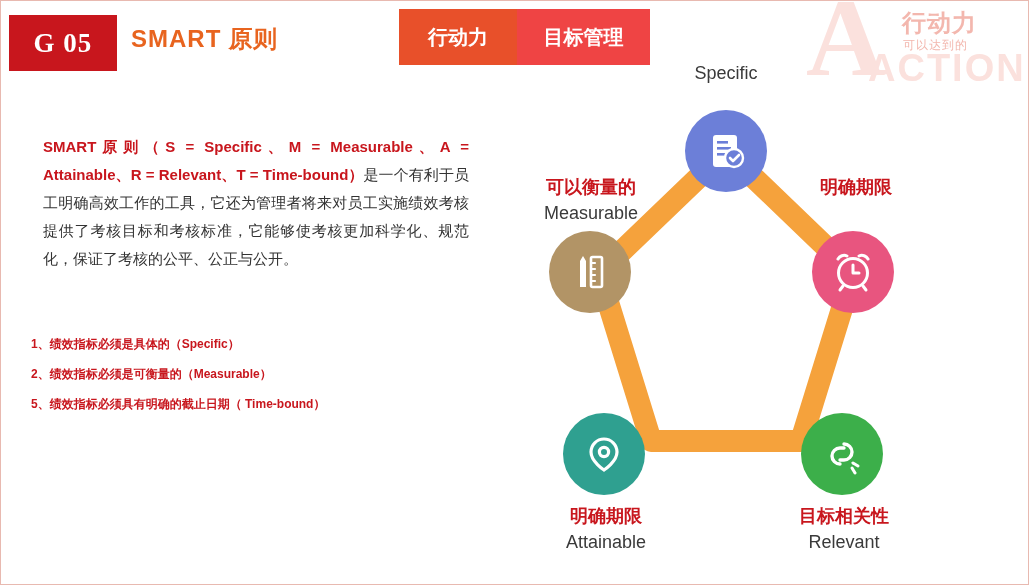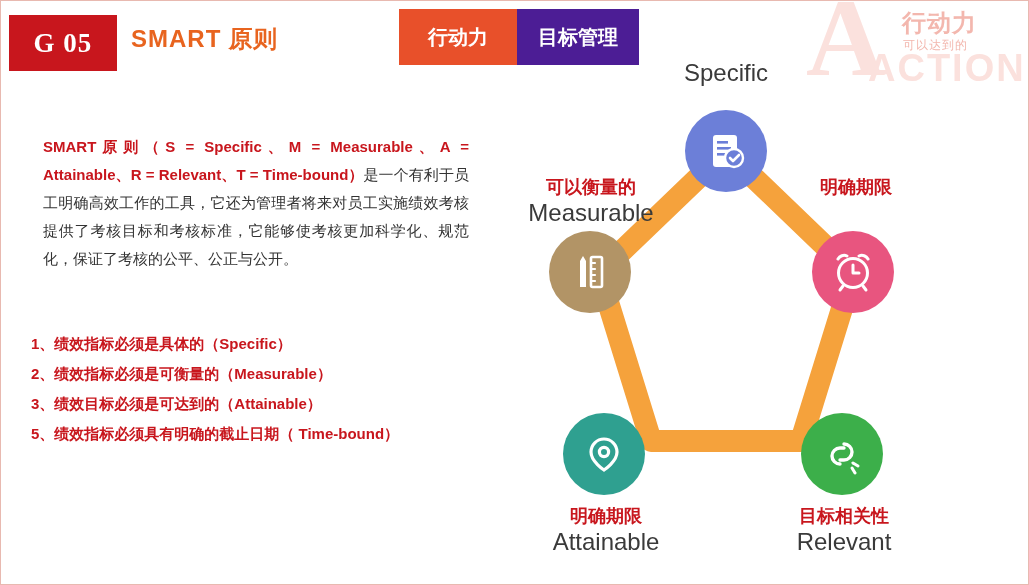--- a/index.html
+++ b/index.html
@@ -71,22 +71,22 @@
     font-weight: bold;
     color: #ffffff;
   }
   .tab-primary {
     left: 398px;
     width: 118px;
     background: #e8502a;
   }
   .tab-secondary {
     left: 516px;
-    width: 122px;
-    background: #4c1d95;
+    width: 133px;
+    background: #ef4444;
   }
 
   
   .watermark {
     position: absolute;
     right: 0;
     top: 0;
     width: 240px;
     height: 120px;
     pointer-events: none;
@@ -146,21 +146,21 @@
   .para .hl {
     color: #c8161d;
     font-weight: bold;
   }
   .list {
     margin: 56px 0 0 0;
     padding: 0;
     list-style: none;
   }
   .list li {
-    font-size: 15px;
+    font-size: 12px;
     font-weight: bold;
     color: #c8161d;
     line-height: 30px;
   }
 
   
   .diagram {
     position: absolute;
     left: 500px;
     top: 40px;
@@ -188,21 +188,21 @@
     width: 200px;
   }
   .label .cn {
     font-size: 18px;
     font-weight: bold;
     color: #c8161d;
     line-height: 24px;
     white-space: nowrap;
   }
   .label .en {
-    font-size: 24px;
+    font-size: 18px;
     color: #3a3a3a;
     line-height: 28px;
     white-space: nowrap;
   }
 </style>
 </head>
 <body>
 
 <div class="page">
 
@@ -222,21 +222,20 @@
     </div>
   </div>
 
   <div class="left-panel">
     <p class="para">
       <span class="hl">SMART原则（S = Specific、M = Measurable、A = Attainable、R = Relevant、T = Time-bound）</span><span>是一个有利于员工明确高效工作的工具，它还为管理者将来对员工实施绩效考核提供了考核目标和考核标准，它能够使考核更加科学化、规范化，保证了考核的公平、公正与公开。</span>
     </p>
     <ul class="list">
       <li>1、绩效指标必须是具体的（Specific）</li>
       <li>2、绩效指标必须是可衡量的（Measurable）</li>
-      <li>3、绩效目标必须是可达到的（Attainable）</li>
       <li>5、绩效指标必须具有明确的截止日期（ Time-bound）</li>
     </ul>
   </div>
 
   <div class="diagram">
 
     <svg class="star-svg" width="520" height="540" viewBox="0 0 520 540">
       <polygon points="225,110 352,232 300,400 150,400 98,232" fill="none" stroke="#F5A23C" stroke-width="22" stroke-linejoin="round"></polygon>
     </svg>
 

